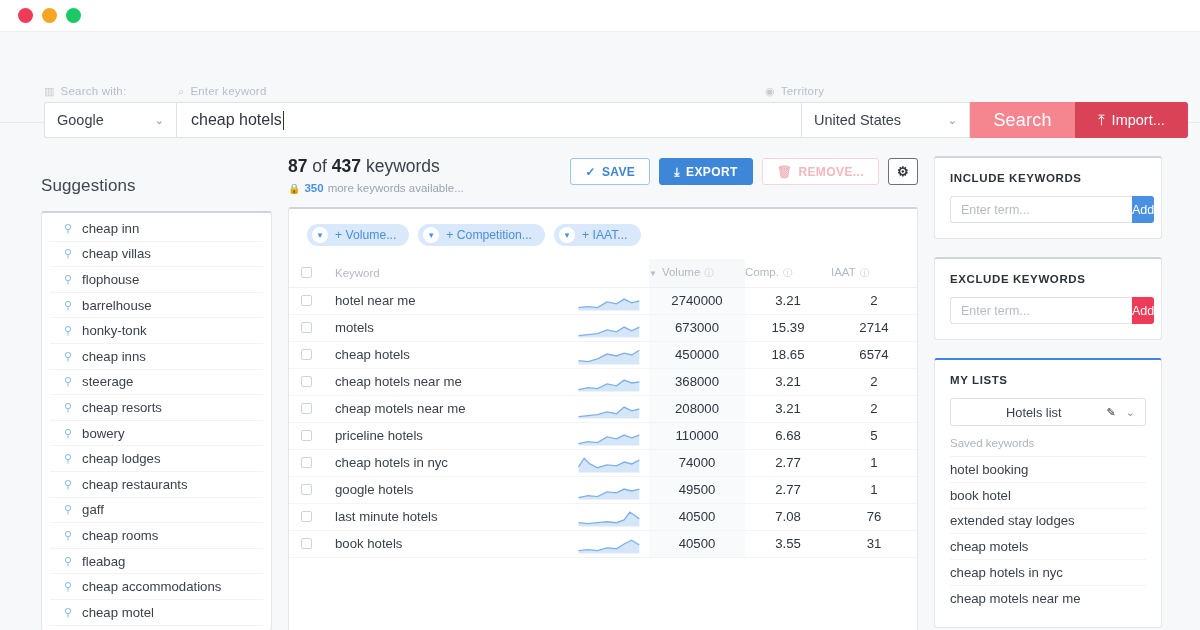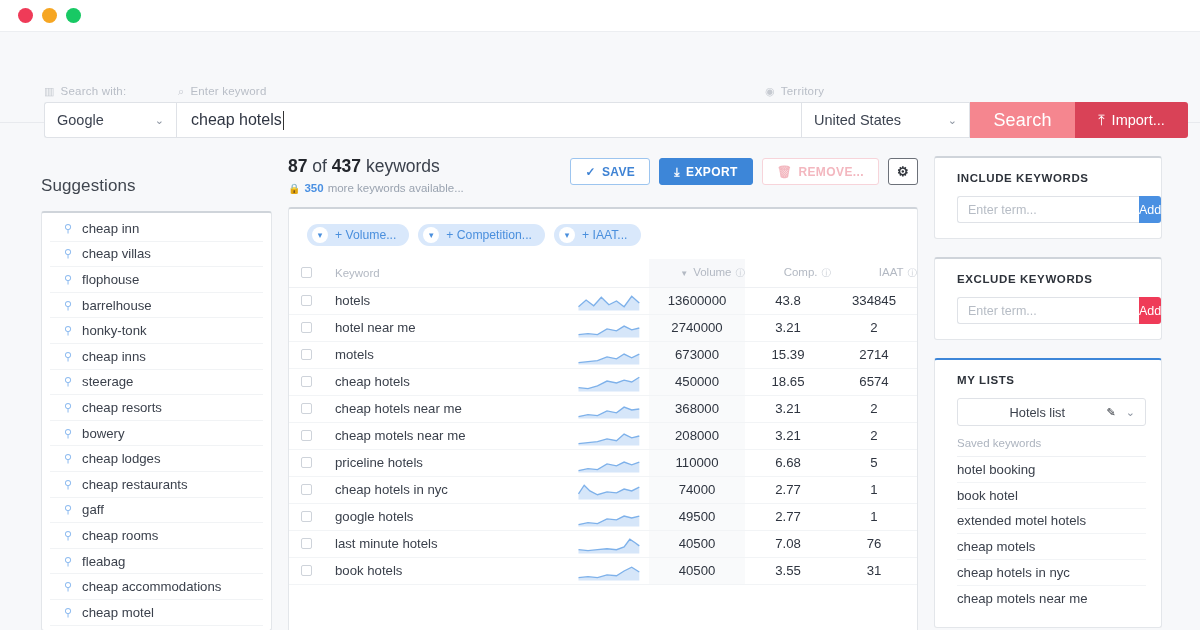--- a/index.html
+++ b/index.html
@@ -130,42 +130,42 @@
   .c-kw  { width: auto; }
   .c-spark { width: 80px; }
   .c-vol { width: 96px; }
   .c-comp { width: 86px; }
   .c-iaat { width: 86px; }
   thead th {
     height: 28px; font-size: 11.5px; font-weight: normal; color: #b3b9c3;
     border-bottom: 1px solid #eef0f3; vertical-align: middle;
   }
   thead th.lft { text-align: left; padding-left: 14px !important; }
-  thead th.ctr { text-align: right; margin-top: 11px; }
+  thead th.ctr { text-align: left; margin-top: 11px; }
   thead th.volcol { background: #f7f8fa; }
   .hinfo { font-size: 9.5px; color: #c8cdd5; margin-left: 4px; }
   .sortarrow { font-size: 8px; color: #b3b9c3; margin-right: 5px; }
 
   tbody tr { height: 27px; }
   tbody td { border-bottom: 1px solid #f2f4f6; font-size: 13.2px; color: #3b414c; vertical-align: middle; }
   td.kwname { padding-left: 14px !important; }
   td.volcell { background: #f9fafb; text-align: center; color: #2f3540; }
   td.numcell { text-align: center; color: #2f3540; }
   td.sparkcell { text-align: right; padding-right: 6px !important; }
   .cb {
     width: 11px; height: 11px; border: 1px solid #ced3da; border-radius: 2px;
     background: #fff; margin-left: 12px;
   }
   svg.spark { display: block; margin-left: auto; }
 
   
   .rail { position: absolute; left: 934px; top: 32px; width: 228px; }
   .panel {
     background: #fff; border: 1px solid #e3e6ea; border-top: 2px solid #cfd4da;
-    border-radius: 3px; padding: 14px 15px 15px 22px; margin-bottom: 18px;
+    border-radius: 3px; padding: 14px 15px 15px 15px; margin-bottom: 18px;
   }
   .panel.accent { border-top: 2px solid #3d86d8; }
   .panel-title {
     font-size: 11.5px; font-weight: bold; color: #2d323a;
     letter-spacing: .6px; margin-bottom: 12px;
   }
   .addrow { display: flex; height: 27px; }
   .addrow input {
     flex: 1; border: 1px solid #dfe2e7; border-right: none; border-radius: 3px 0 0 3px;
     padding: 0 10px; font-size: 12.5px; color: #3b414c; outline: none;
@@ -387,35 +387,20 @@
               <th class="ctr">
                 <span>IAAT</span><span class="hinfo">ⓘ</span>
               </th>
             </tr>
           </thead>
           <tbody id="kw-body">
               <tr>
                 <td>
                   <div class="cb"></div>
                 </td>
-                <td class="kwname">hotels</td>
-                <td class="sparkcell">
-                  <svg class="spark" width="76" height="20" viewBox="0 0 80 20">
-                    <polygon points="10,16 18,9 26,15 34,6 42,14 50,10 58,16 66,5 74,12 74,20 10,20" fill="#cfe2f8" opacity="0.85"></polygon>
-                    <polyline points="10,16 18,9 26,15 34,6 42,14 50,10 58,16 66,5 74,12" fill="none" stroke="#7eb1ea" stroke-width="1.4"></polyline>
-                  </svg>
-                </td>
-                <td class="volcell">13600000</td>
-                <td class="numcell">43.8</td>
-                <td class="numcell">334845</td>
-              </tr>
-              <tr>
-                <td>
-                  <div class="cb"></div>
-                </td>
                 <td class="kwname">hotel near me</td>
                 <td class="sparkcell">
                   <svg class="spark" width="76" height="20" viewBox="0 0 80 20">
                     <polygon points="10,17 20,16 30,17 40,11 50,13 58,8 66,12 74,10 74,20 10,20" fill="#cfe2f8" opacity="0.85"></polygon>
                     <polyline points="10,17 20,16 30,17 40,11 50,13 58,8 66,12 74,10" fill="none" stroke="#7eb1ea" stroke-width="1.4"></polyline>
                   </svg>
                 </td>
                 <td class="volcell">2740000</td>
                 <td class="numcell">3.21</td>
                 <td class="numcell">2</td>
@@ -581,21 +566,21 @@
         <div class="panel-title">MY LISTS</div>
         <div class="listsel">
           <span class="nm">Hotels list</span>
           <span class="pencil">✎</span>
           <span class="chev">⌄</span>
         </div>
         <div class="saved-lbl">Saved keywords</div>
         <div id="saved-list">
             <div class="saved-item">hotel booking</div>
             <div class="saved-item">book hotel</div>
-            <div class="saved-item">extended motel hotels</div>
+            <div class="saved-item">extended stay lodges</div>
             <div class="saved-item">cheap motels</div>
             <div class="saved-item">cheap hotels in nyc</div>
             <div class="saved-item">cheap motels near me</div>
           </div>
       </div>
     </div>
 
   </div>
 </div>
 

